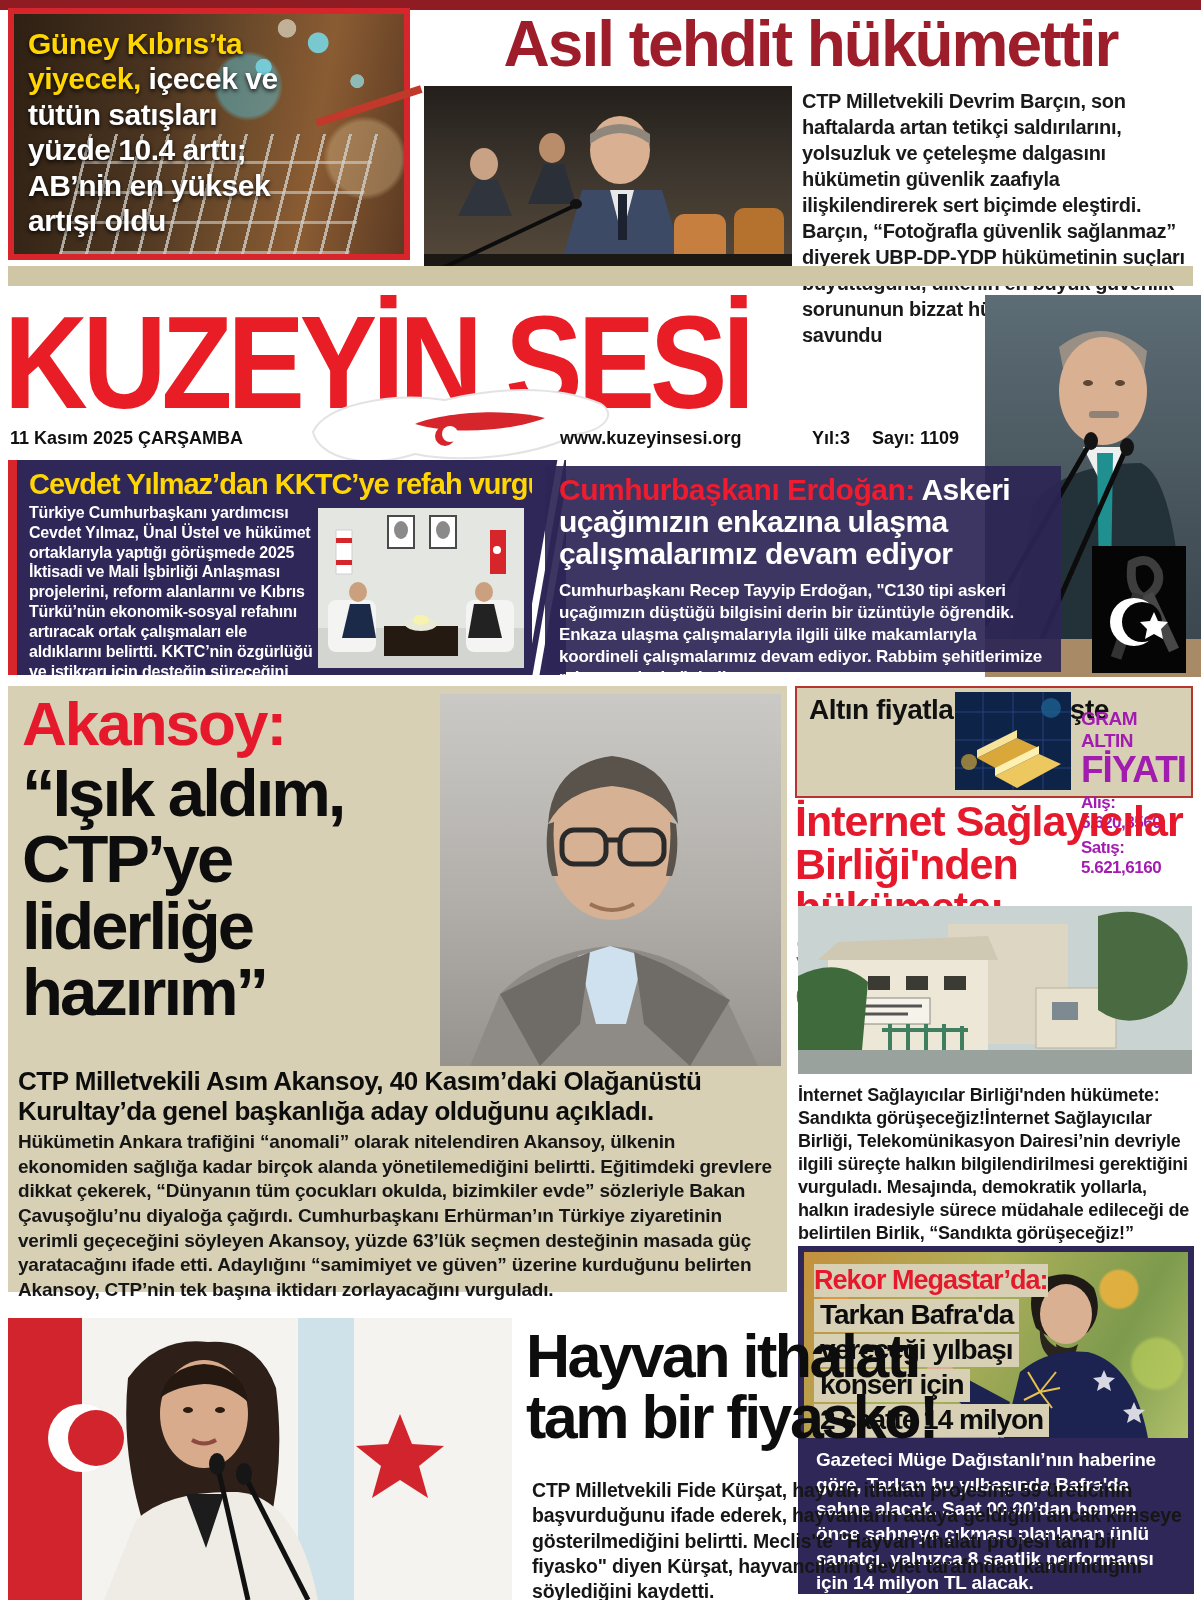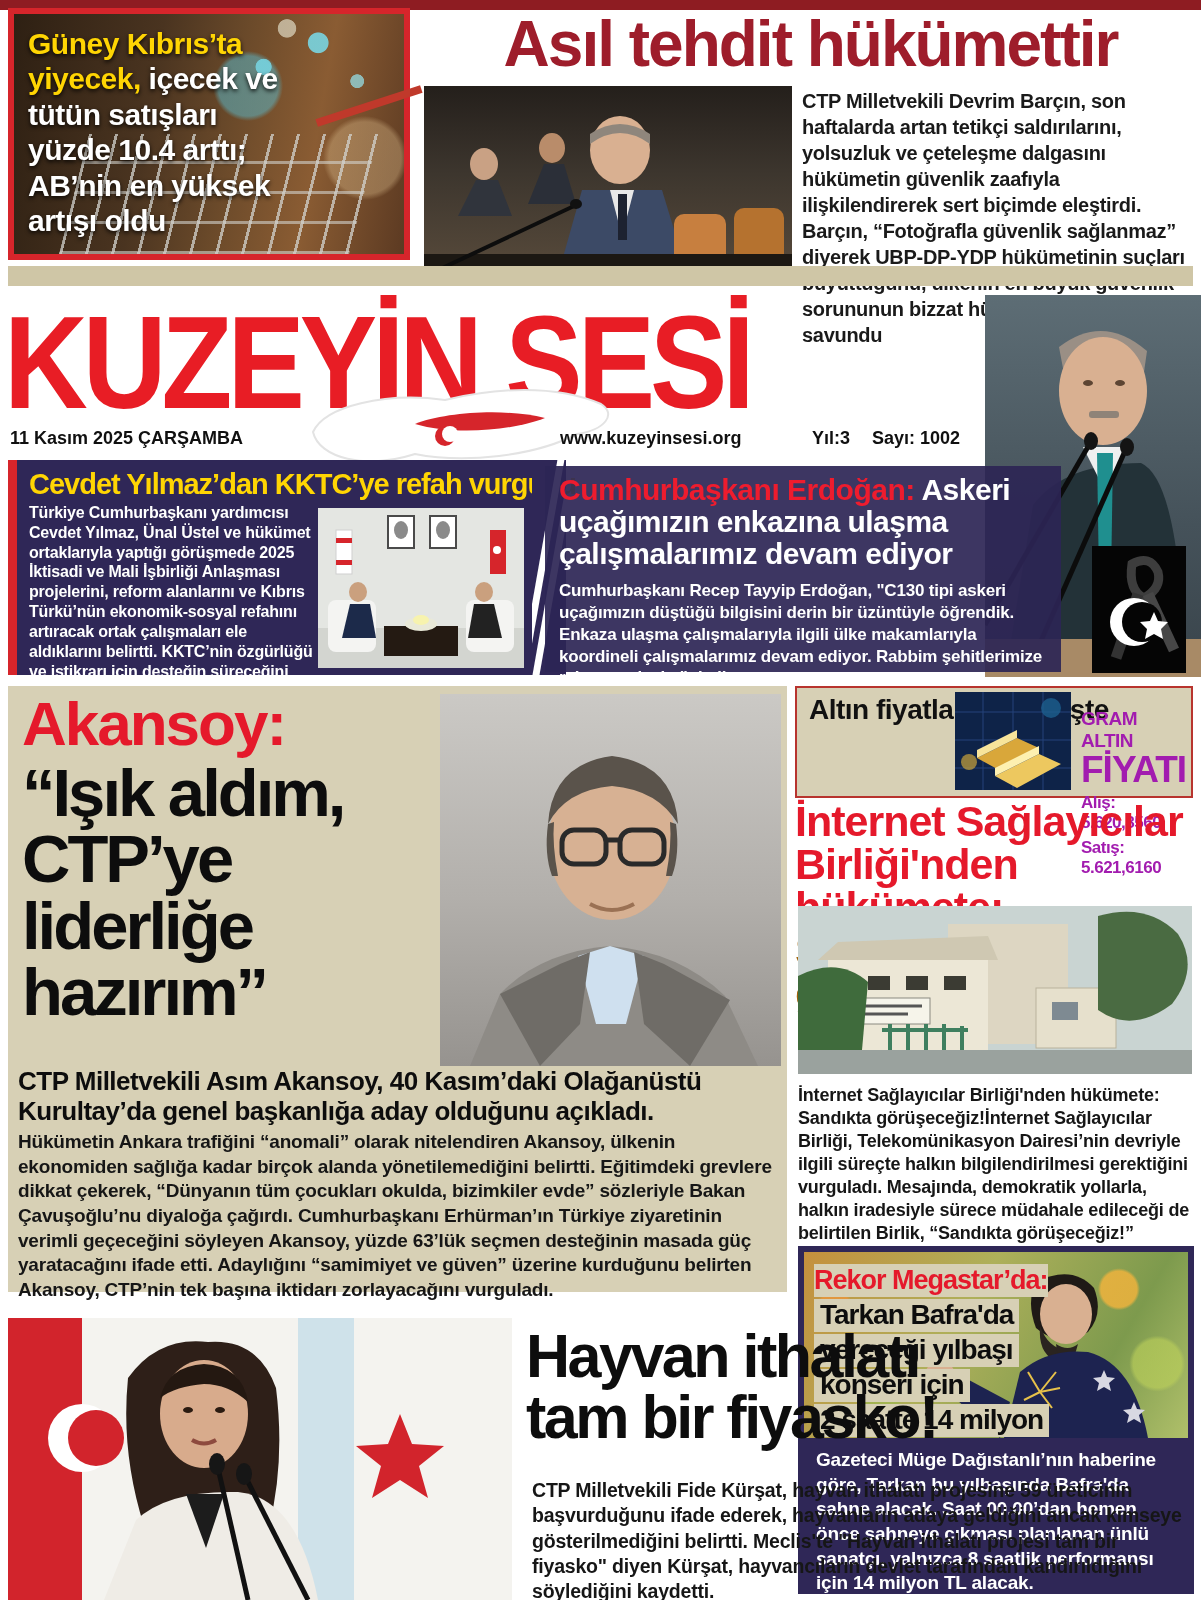--- a/index.html
+++ b/index.html
@@ -168,21 +168,21 @@
     <svg width="330" height="110" viewBox="0 0 330 110">
       <path d="M18,54 C30,28 90,14 150,22 C200,10 260,6 306,26 C322,36 310,52 282,56 C240,78 170,86 120,76 C70,92 24,80 18,54 Z" fill="#ffffff" stroke="#e3e3e3" stroke-width="2"></path>
       <path d="M120,46 C150,34 210,30 250,40 C220,52 160,58 120,46 Z" fill="#d6252b"></path>
       <circle cx="150" cy="58" r="10" fill="#d6252b"></circle>
       <circle cx="155" cy="56" r="8" fill="#ffffff"></circle>
     </svg>
   </div>
   <div class="abs dateline" style="left:10px;">11 Kasım 2025 ÇARŞAMBA</div>
   <div class="abs dateline" style="left:560px;">www.kuzeyinsesi.org</div>
   <div class="abs dateline" style="left:812px;">Yıl:3</div>
-  <div class="abs dateline" style="left:872px;">Sayı: 1002</div>
+  <div class="abs dateline" style="left:872px;">Sayı: 1109</div>
 
   <div class="abs cevdet-box">
     <div class="cevdet-head">Cevdet Yılmaz’dan KKTC’ye refah vurgusu</div>
     <div class="cevdet-body">Türkiye Cumhurbaşkanı yardımcısı Cevdet Yılmaz, Ünal Üstel ve hükümet ortaklarıyla yaptığı görüşmede 2025 İktisadi ve Mali İşbirliği Anlaşması projelerini, reform alanlarını ve Kıbrıs Türkü’nün ekonomik-sosyal refahını artıracak ortak çalışmaları ele aldıklarını belirtti. KKTC’nin özgürlüğü ve istikrarı için desteğin süreceğini söyledi.</div>
   </div>
   <div class="abs cevdet-photo">
     <svg width="206" height="160" viewBox="0 0 206 160">
       <rect width="206" height="160" fill="#e4e6e2"></rect>
       <rect x="0" y="120" width="206" height="40" fill="#d3d5d0"></rect>
       <rect x="70" y="8" width="26" height="32" fill="#ffffff" stroke="#4a4a4a" stroke-width="2"></rect>

